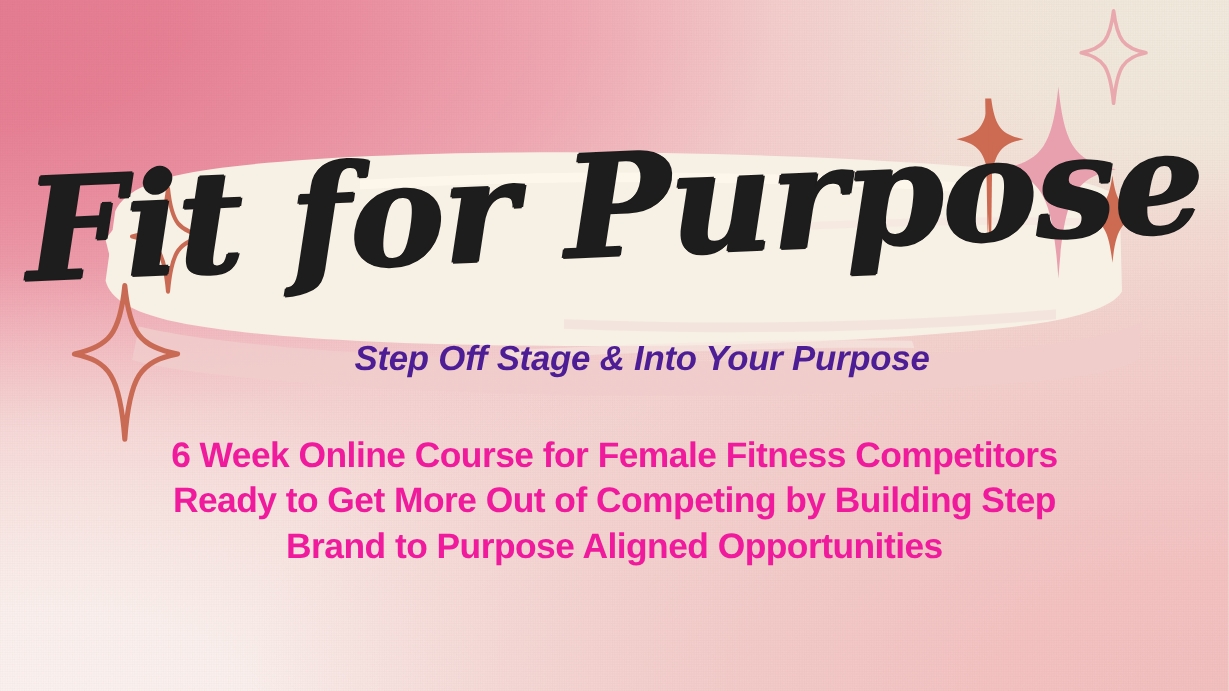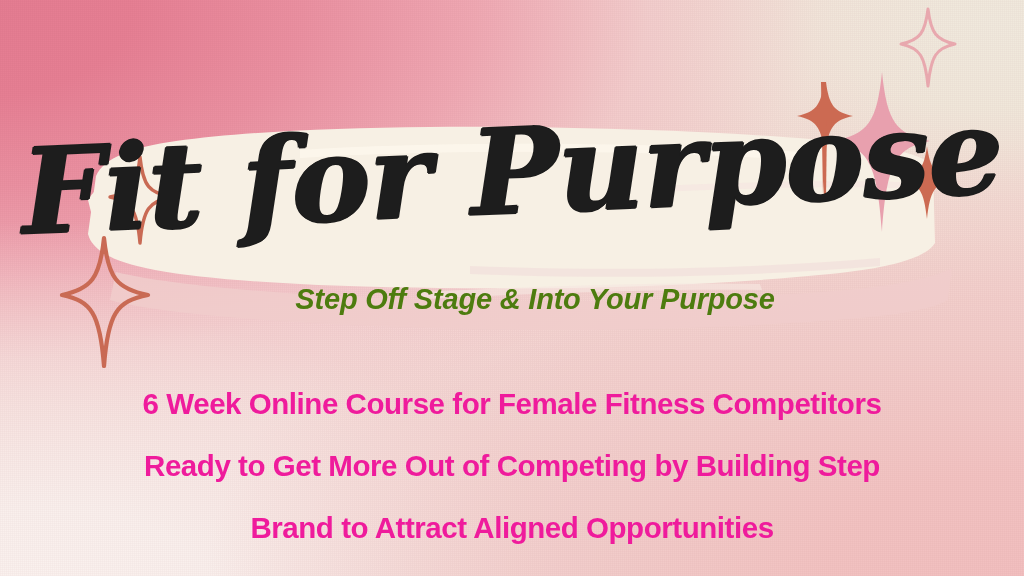--- a/index.html
+++ b/index.html
@@ -103,38 +103,38 @@
   .subtitle{
     position:absolute;
     left:0; right:0;
     top:283px;
     text-align:center;
     font-family:"Liberation Sans", sans-serif;
     font-weight:700;
     font-style:italic;
     font-size:29px;
     letter-spacing:-0.2px;
-    color:#4d7c0f;
+    color:#4c1d95;
     white-space:nowrap;
     padding-left:46px;
   }
 
   .headline{
     position:absolute;
     left:96px; right:96px;
     top:361px;
     text-align:center;
     font-family:"Liberation Sans", sans-serif;
     font-weight:700;
     font-size:29.5px;
     line-height:38px;
     letter-spacing:-0.45px;
     color:#ef1b9c;
   }
-  .headline .hl-line{ display:block; white-space:nowrap;margin-top:24px; }
+  .headline .hl-line{ display:block; white-space:nowrap; }
 </style>
 </head>
 <body>
 
 <div id="poster">
 
   <div class="bg-base"></div>
   <div class="bg-cream"></div>
   <div class="bg-rose"></div>
   <div class="bg-pale"></div>
@@ -198,16 +198,16 @@
     </svg>
   </div>
 
   <div class="title-script">Fit for Purpose</div>
 
   <div class="subtitle">Step Off Stage &amp; Into Your Purpose</div>
 
   <div class="headline">
     <span class="hl-line">6 Week Online Course for Female Fitness Competitors</span>
     <span class="hl-line">Ready to Get More Out of Competing by Building Step</span>
-    <span class="hl-line">Brand to Attract Aligned Opportunities</span>
+    <span class="hl-line">Brand to Purpose Aligned Opportunities</span>
   </div>
 
 </div>
 
 </body></html>

